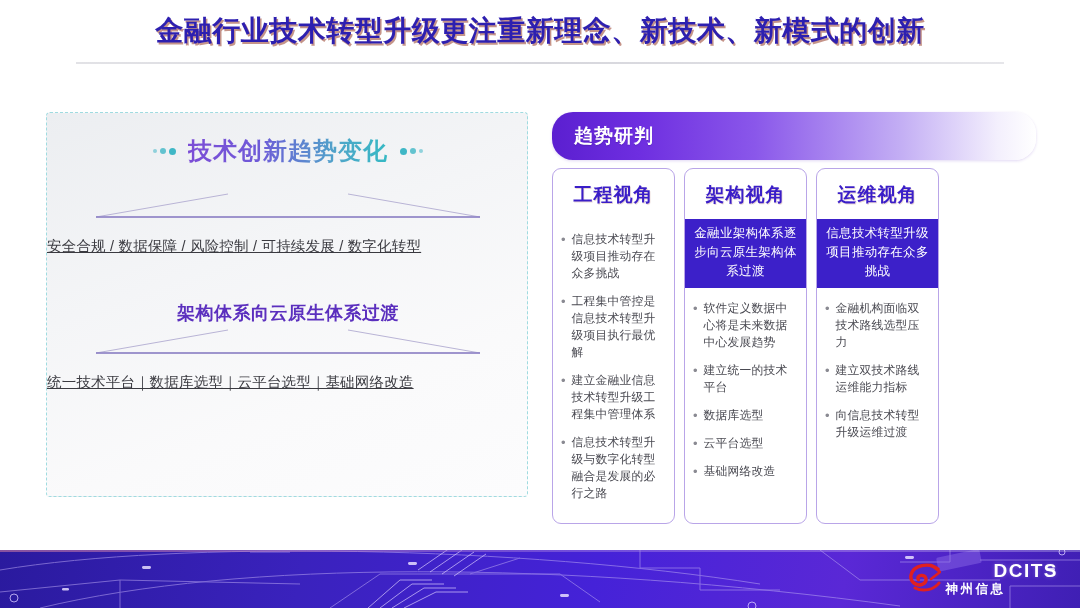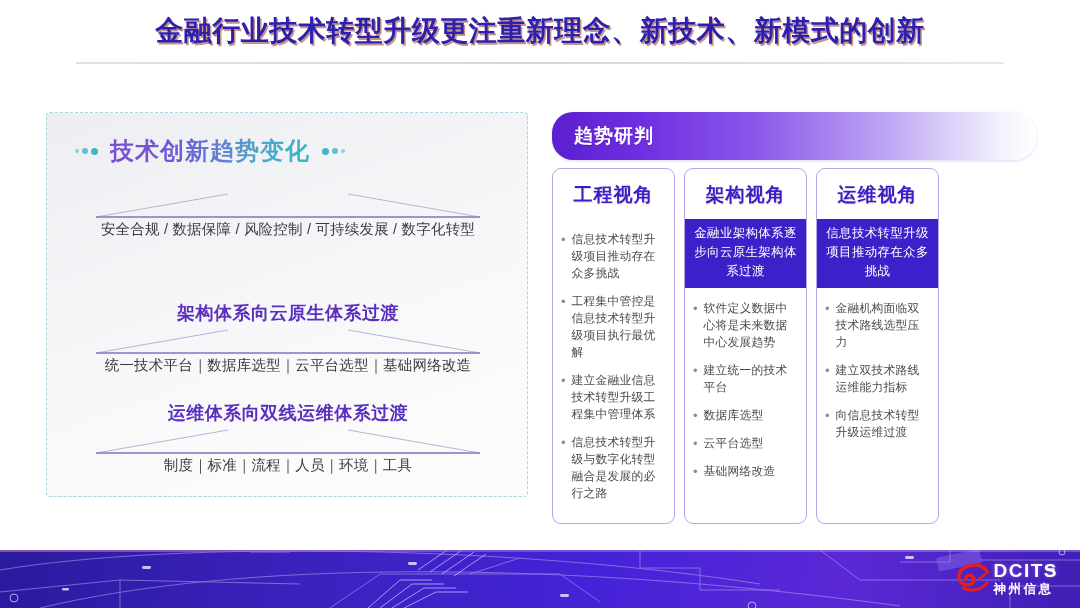--- a/index.html
+++ b/index.html
@@ -27,21 +27,21 @@
 
   
   .left-panel{
     position:absolute;left:46px;top:112px;width:482px;height:385px;
     border:1.5px dashed #9fdbe0;border-radius:4px;
     background:linear-gradient(160deg,#eceef1 0%,#f4f5f7 38%,#fafafb 70%,#fcfcfd 100%);
     box-sizing:border-box;
   }
   .lp-head{
     position:absolute;left:0;top:22px;width:482px;
-    display:flex;align-items:center;gap:12px;margin-left:28px;
+    display:flex;align-items:center;justify-content:center;gap:12px;
   }
   .lp-head-text{
     font-size:24px;font-weight:bold;letter-spacing:1px;
     background:linear-gradient(90deg,#7c4dd6 0%,#6f5ad8 35%,#4fa6c9 75%,#35b9c4 100%);
     -webkit-background-clip:text;background-clip:text;
     color:transparent;-webkit-text-fill-color:transparent;
   }
   .dots{display:flex;align-items:center;gap:3px;}
   .dots i{display:block;border-radius:50%;background:#3fb7c6;}
   .dots i:nth-child(1){width:4px;height:4px;opacity:.55;}
@@ -54,22 +54,22 @@
   .group{position:absolute;left:0;width:482px;}
   .group .g-title{
     text-align:center;font-size:18px;font-weight:bold;color:#5b2fbe;
     letter-spacing:.5px;
   }
   .funnel{
     position:relative;width:400px;height:26px;margin:4px auto 0 auto;
   }
   .funnel svg{display:block;width:400px;height:26px;}
   .group .g-items{
-    text-align:center;font-size:14.5px;color:#3a3a40;margin-top:1px;
-    letter-spacing:.2px;white-space:nowrap;
+    text-align:left;font-size:14.5px;color:#3a3a40;margin-top:18px;
+    letter-spacing:.2px;white-space:nowrap;text-decoration:underline;
   }
 
   
   .right-wrap{position:absolute;left:552px;top:112px;width:484px;height:390px;}
 
   .banner{
     position:relative;width:484px;height:48px;border-radius:21px;
     background:linear-gradient(90deg,#5b1fd0 0%,#6e2ee0 18%,#8a57ea 42%,#c3aef4 72%,#f3effd 92%,#ffffff 100%);
     display:flex;align-items:center;
     box-shadow:0 1px 3px rgba(90,40,190,.18);
@@ -120,20 +120,21 @@
   .logo{
     position:absolute;right:22px;top:11px;display:flex;align-items:center;gap:5px;
   }
   .logo-swirl{
     position:relative;width:34px;height:30px;flex:0 0 auto;
   }
   .logo-text{display:flex;flex-direction:column;line-height:1;}
   .logo-en{
     color:#ffffff;font-size:19px;font-weight:bold;letter-spacing:1.5px;
     text-shadow:0 0 4px rgba(255,255,255,.25);
+    margin-left:48px;
   }
   .logo-cn{
     color:#ffffff;font-size:12.5px;font-weight:bold;letter-spacing:2.5px;margin-top:3px;
   }
 </style>
 </head>
 <body>
 
 <div class="title-wrap">
   <div class="slide-title">金融行业技术转型升级更注重新理念、新技术、新模式的创新</div>
@@ -170,30 +171,20 @@
     <div class="g-title">架构体系向云原生体系过渡</div>
     <div class="funnel">
       <svg viewBox="0 0 400 26" xmlns="http://www.w3.org/2000/svg">
         <path d="M140 1 L8 24 L392 24 L260 1" fill="none" stroke="#b9b4d6" stroke-width="1"></path>
         <line x1="8" y1="24" x2="392" y2="24" stroke="#8b7fc4" stroke-width="1.4"></line>
       </svg>
     </div>
     <div class="g-items">统一技术平台｜数据库选型｜云平台选型｜基础网络改造</div>
   </div>
 
-  <div class="group" style="top:288px">
-    <div class="g-title">运维体系向双线运维体系过渡</div>
-    <div class="funnel">
-      <svg viewBox="0 0 400 26" xmlns="http://www.w3.org/2000/svg">
-        <path d="M140 1 L8 24 L392 24 L260 1" fill="none" stroke="#b9b4d6" stroke-width="1"></path>
-        <line x1="8" y1="24" x2="392" y2="24" stroke="#8b7fc4" stroke-width="1.4"></line>
-      </svg>
-    </div>
-    <div class="g-items">制度｜标准｜流程｜人员｜环境｜工具</div>
-  </div>
 </div>
 
 <div class="right-wrap">
 
   <div class="banner">
     <span class="banner-label">趋势研判</span>
   </div>
 
   <div class="cards">
 

